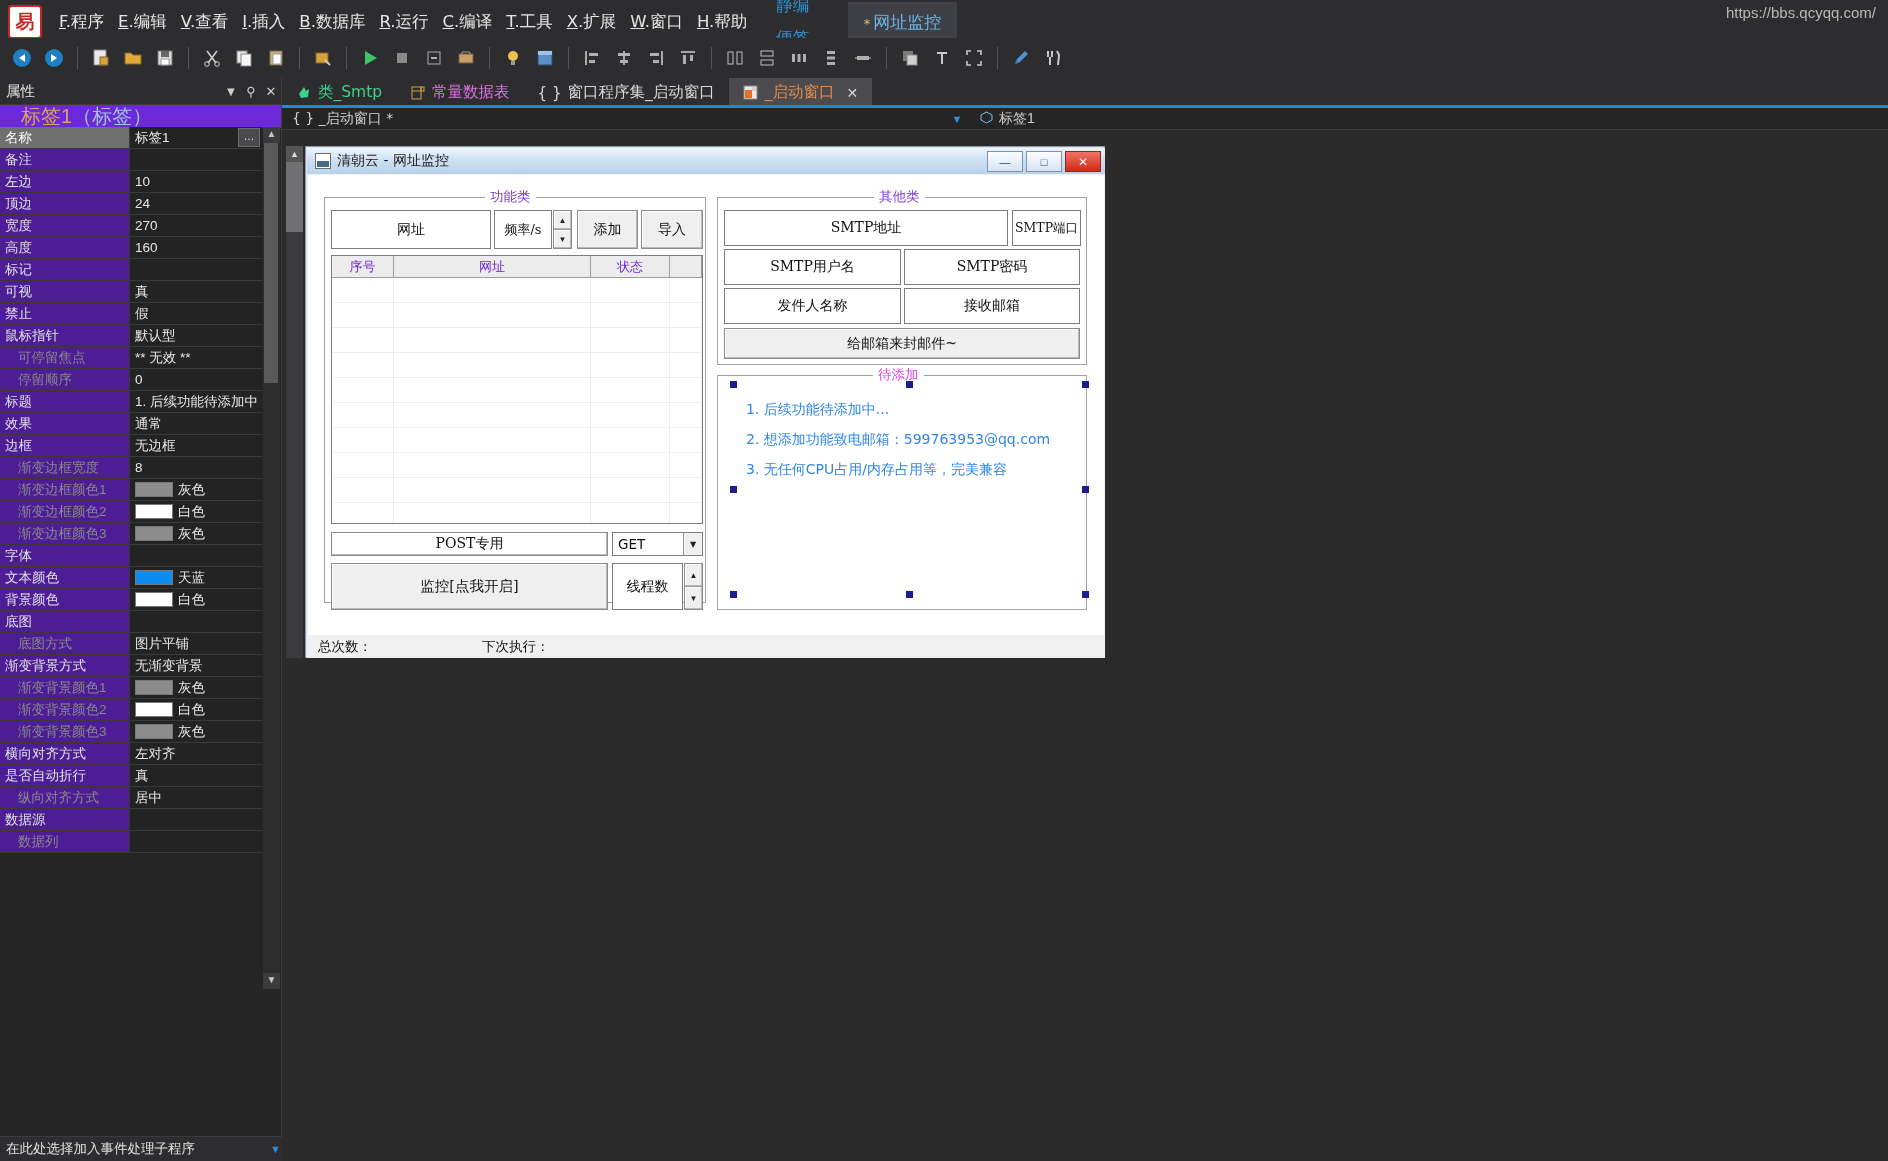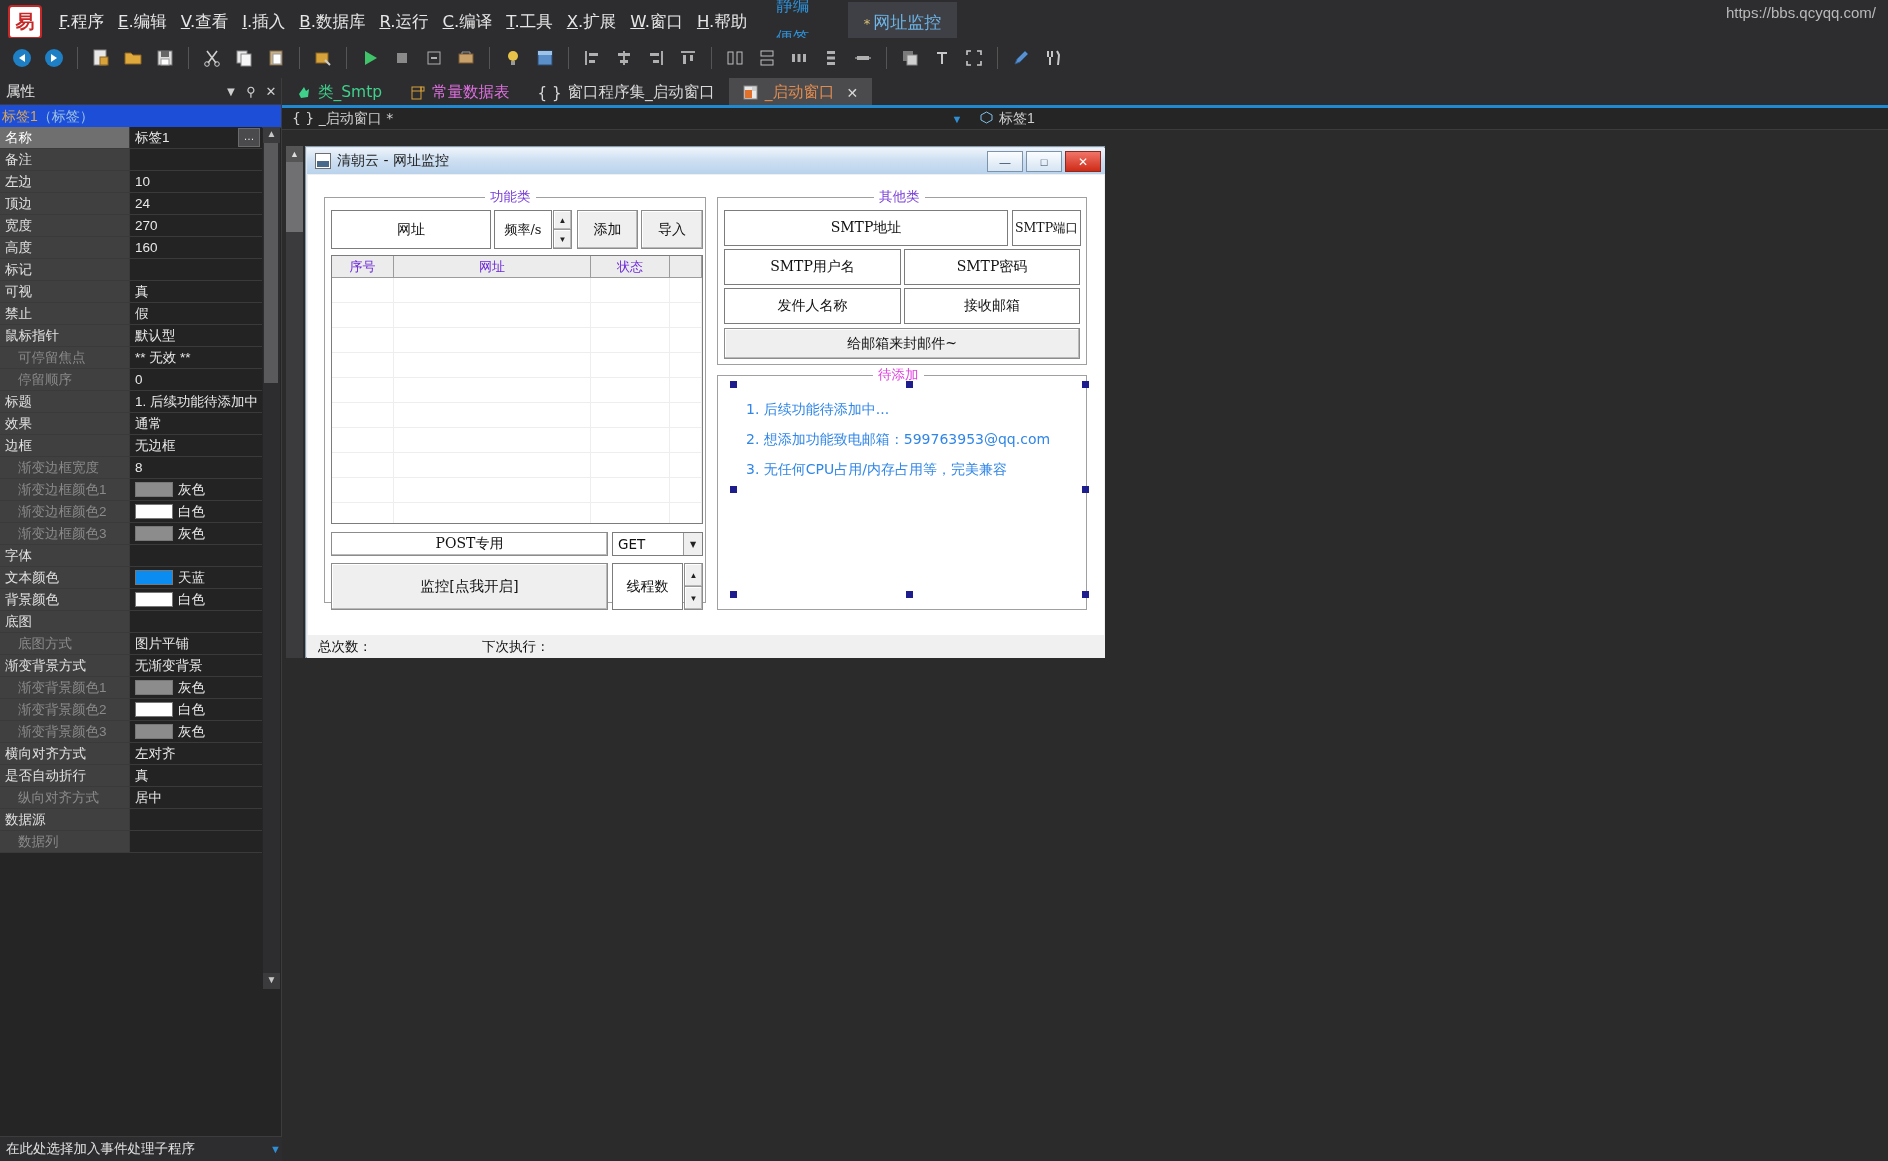--- a/index.html
+++ b/index.html
@@ -55,30 +55,30 @@
     position:absolute;left:0;top:78px;width:281px;height:1083px;
     background:#252526;border-right:1px solid #3c3c3c;
   }
   #props-header{
     height:26px;display:flex;align-items:center;
     border-bottom:1px solid #3c3c3c;background:#2d2d30;padding-left:6px;
   }
   #props-title{font-size:14.5px;color:#e3e3e3;flex:1;}
   .ph-btn{width:20px;text-align:center;color:#cfcfcf;font-size:13px;cursor:pointer;}
   #props-obj{
-    height:22px;line-height:22px;padding-left:2px;font-size:14px;
-    color:#d8a657;border-bottom:1px solid #3c3c3c;background:#1d4ed8;
+    height:22px;line-height:22px;padding-left:21px;font-size:20px;
+    color:#d8a657;border-bottom:1px solid #3c3c3c;background:#6d28d9;
   }
   #props-obj .paren{color:#9fc4e0;}
   #props-table{position:absolute;left:0;top:49px;width:262px;height:862px;overflow:hidden;}
   .prow{display:flex;height:21px;border-bottom:1px solid #3a3a3a;font-size:13.5px;}
   .pkey{
     width:130px;padding-left:5px;line-height:21px;color:#e0e0e0;
     border-right:1px solid #3a3a3a;box-sizing:border-box;overflow:hidden;white-space:nowrap;
-    background:#404040;
+    background:#4c1d95;
   }
   .pkey.dim{color:#8a8a8a;padding-left:18px;}
   .pkey.sel{background:#6f6f6f;color:#fff;}
   .pval{
     flex:1;padding-left:5px;line-height:21px;color:#e8e8e8;overflow:hidden;white-space:nowrap;
     display:flex;align-items:center;background:#232324;
   }
   .swatch{width:36px;height:13px;border:1px solid #777;margin-right:5px;display:inline-block;}
   .pval-ellipsis{
     width:20px;height:17px;margin-left:auto;margin-right:2px;background:#4a4a4d;border:1px solid #6a6a6a;

